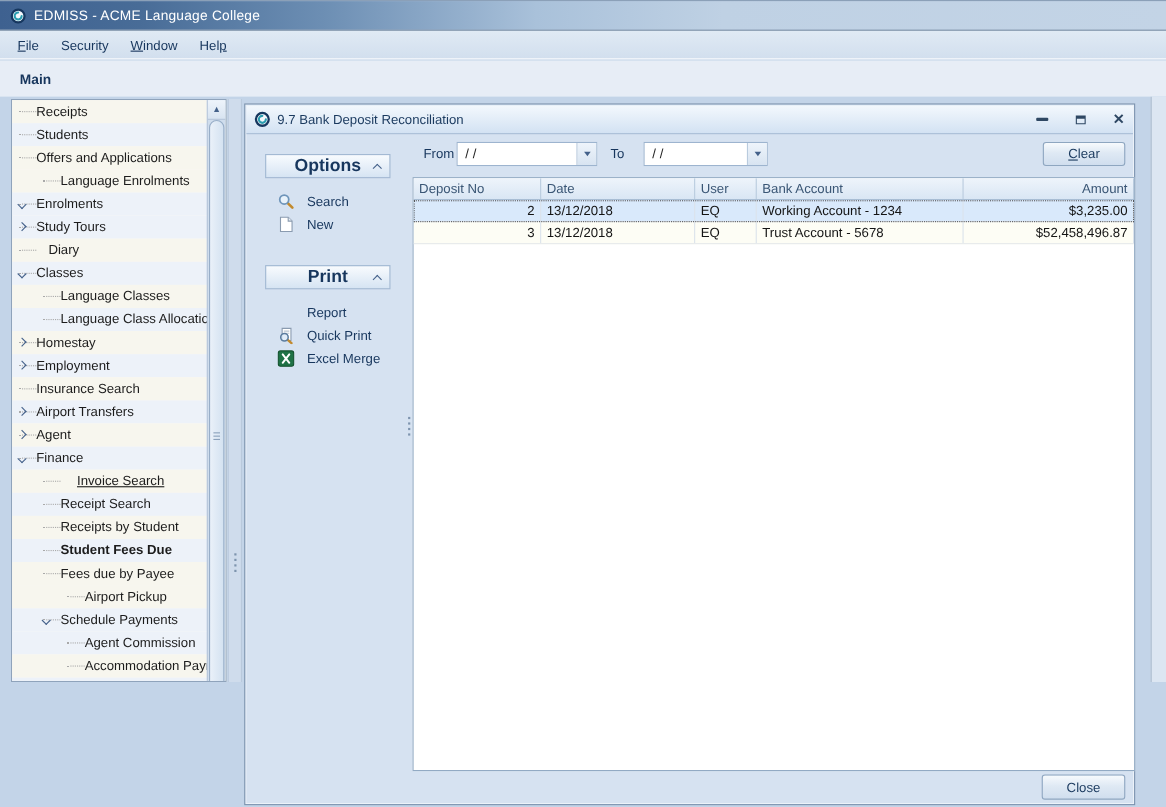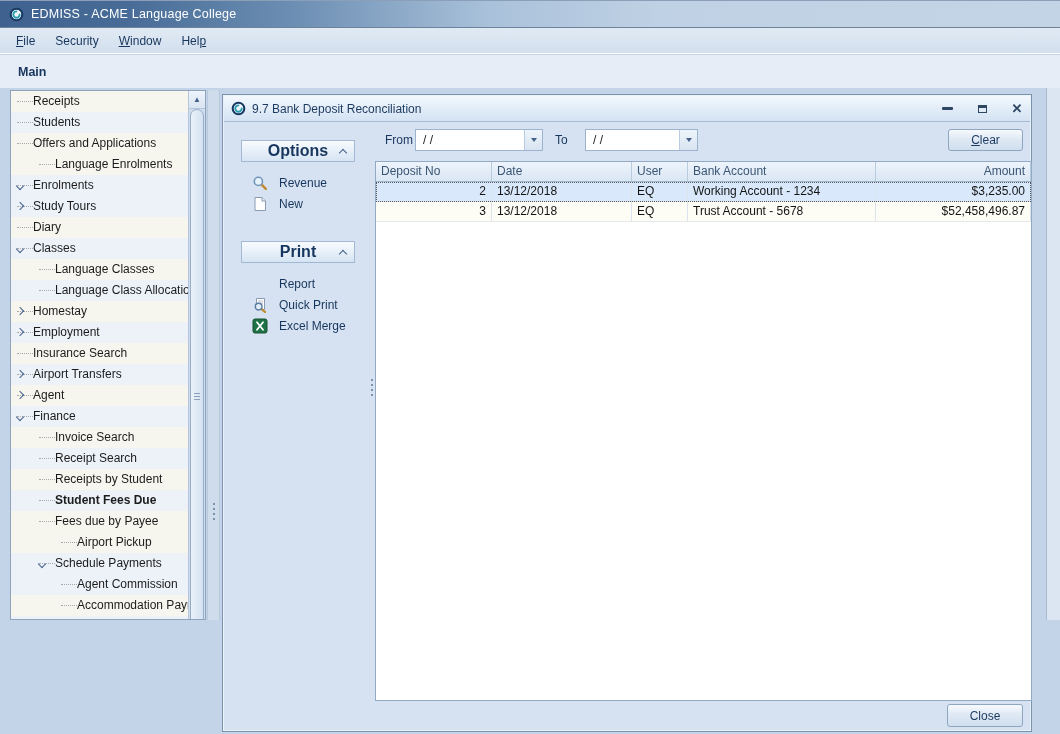--- a/index.html
+++ b/index.html
@@ -138,31 +138,31 @@
     <div class="right-strip"></div>
 
     <div class="tree-panel">
       <div class="tree-rows" id="tree-rows">
           <div class="trow"><span class="conn" style="left: 6px;"></span><span class="tlabel" style="margin-left: 22px;">Receipts</span></div>
           <div class="trow alt"><span class="conn" style="left: 6px;"></span><span class="tlabel" style="margin-left: 22px;">Students</span></div>
           <div class="trow"><span class="conn" style="left: 6px;"></span><span class="tlabel" style="margin-left: 22px;">Offers and Applications</span></div>
           <div class="trow"><span class="conn" style="left: 28px;"></span><span class="tlabel" style="margin-left: 44px;">Language Enrolments</span></div>
           <div class="trow alt"><span class="conn" style="left: 6px;"></span><span class="chev expanded" style="left: 6px;"></span><span class="tlabel" style="margin-left: 22px;">Enrolments</span></div>
           <div class="trow alt"><span class="conn" style="left: 6px;"></span><span class="chev collapsed" style="left: 6px;"></span><span class="tlabel" style="margin-left: 22px;">Study Tours</span></div>
-          <div class="trow"><span class="conn" style="left: 6px;"></span><span class="tlabel" style="margin-left: 22px;">Diary</span></div>
+          <div class="trow"><span class="conn" style="left: 6px;"></span><span class="tlabel" style="margin-left: 33px;">Diary</span></div>
           <div class="trow alt"><span class="conn" style="left: 6px;"></span><span class="chev expanded" style="left: 6px;"></span><span class="tlabel" style="margin-left: 22px;">Classes</span></div>
           <div class="trow"><span class="conn" style="left: 28px;"></span><span class="tlabel" style="margin-left: 44px;">Language Classes</span></div>
           <div class="trow alt"><span class="conn" style="left: 28px;"></span><span class="tlabel" style="margin-left: 44px;">Language Class Allocation</span></div>
           <div class="trow"><span class="conn" style="left: 6px;"></span><span class="chev collapsed" style="left: 6px;"></span><span class="tlabel" style="margin-left: 22px;">Homestay</span></div>
           <div class="trow alt"><span class="conn" style="left: 6px;"></span><span class="chev collapsed" style="left: 6px;"></span><span class="tlabel" style="margin-left: 22px;">Employment</span></div>
           <div class="trow"><span class="conn" style="left: 6px;"></span><span class="tlabel" style="margin-left: 22px;">Insurance Search</span></div>
           <div class="trow alt"><span class="conn" style="left: 6px;"></span><span class="chev collapsed" style="left: 6px;"></span><span class="tlabel" style="margin-left: 22px;">Airport Transfers</span></div>
           <div class="trow"><span class="conn" style="left: 6px;"></span><span class="chev collapsed" style="left: 6px;"></span><span class="tlabel" style="margin-left: 22px;">Agent</span></div>
           <div class="trow alt"><span class="conn" style="left: 6px;"></span><span class="chev expanded" style="left: 6px;"></span><span class="tlabel" style="margin-left: 22px;">Finance</span></div>
-          <div class="trow"><span class="conn" style="left: 28px;"></span><span class="tlabel" style="margin-left: 44px;">Invoice Search</span></div>
+          <div class="trow"><span class="conn" style="left: 28px;"></span><span class="tlabel" style="margin-left: 59px; text-decoration: underline;">Invoice Search</span></div>
           <div class="trow alt"><span class="conn" style="left: 28px;"></span><span class="tlabel" style="margin-left: 44px;">Receipt Search</span></div>
           <div class="trow"><span class="conn" style="left: 28px;"></span><span class="tlabel" style="margin-left: 44px;">Receipts by Student</span></div>
           <div class="trow alt"><span class="conn" style="left: 28px;"></span><span class="tlabel" style="margin-left: 44px; font-weight: bold;">Student Fees Due</span></div>
           <div class="trow"><span class="conn" style="left: 28px;"></span><span class="tlabel" style="margin-left: 44px;">Fees due by Payee</span></div>
           <div class="trow"><span class="conn" style="left: 50px;"></span><span class="tlabel" style="margin-left: 66px;">Airport Pickup</span></div>
           <div class="trow alt"><span class="conn" style="left: 28px;"></span><span class="chev expanded" style="left: 28px;"></span><span class="tlabel" style="margin-left: 44px;">Schedule Payments</span></div>
           <div class="trow alt"><span class="conn" style="left: 50px;"></span><span class="tlabel" style="margin-left: 66px;">Agent Commission</span></div>
           <div class="trow"><span class="conn" style="left: 50px;"></span><span class="tlabel" style="margin-left: 66px;">Accommodation Payme</span></div>
           <div class="trow alt"><span class="conn" style="left: 50px;"></span><span class="tlabel" style="margin-left: 66px;">Accommodation Placem</span></div>
           <div class="trow"><span class="conn" style="left: 50px;"></span><span class="tlabel" style="">Insurance</span></div>
@@ -219,21 +219,21 @@
               <span class="ph-label">Options</span>
               <span class="ph-chev"></span>
             </div>
             <div class="panel-item">
               <span class="pi-ico">
                 <svg width="16" height="16" viewBox="0 0 16 16">
                   <line x1="9.6" y1="9.6" x2="13.8" y2="13.8" stroke="#c28a2e" stroke-width="2.4" stroke-linecap="round"></line>
                   <circle cx="6.4" cy="6.4" r="4.1" fill="#e8f2fb" stroke="#6f95ba" stroke-width="1.6"></circle>
                 </svg>
               </span>
-              <span class="pi-label">Revenue</span>
+              <span class="pi-label">Search</span>
             </div>
             <div class="panel-item">
               <span class="pi-ico">
                 <svg width="16" height="16" viewBox="0 0 16 16">
                   <path d="M3 1.5h7l3.5 3.5v9.5H3z" fill="#ffffff" stroke="#8a9bb0"></path>
                   <path d="M10 1.5v3.5h3.5" fill="#e8eef5" stroke="#8a9bb0"></path>
                 </svg>
               </span>
               <span class="pi-label">New</span>
             </div>

